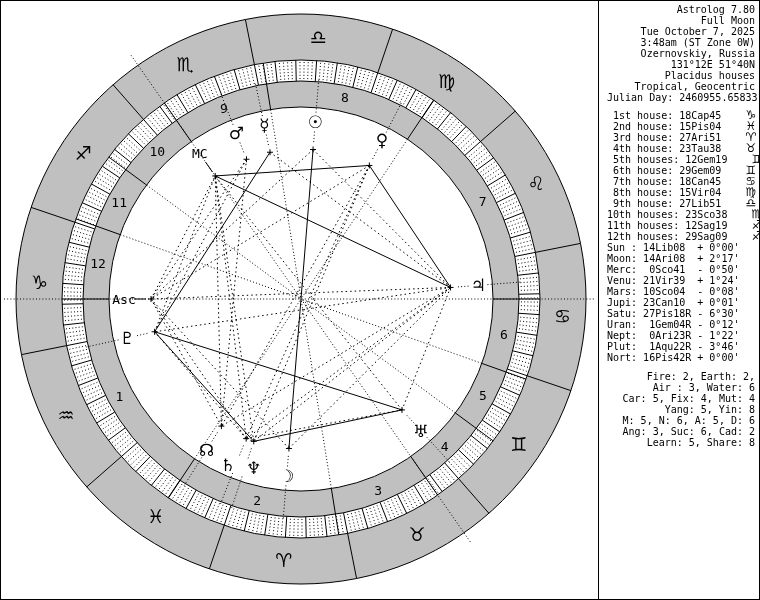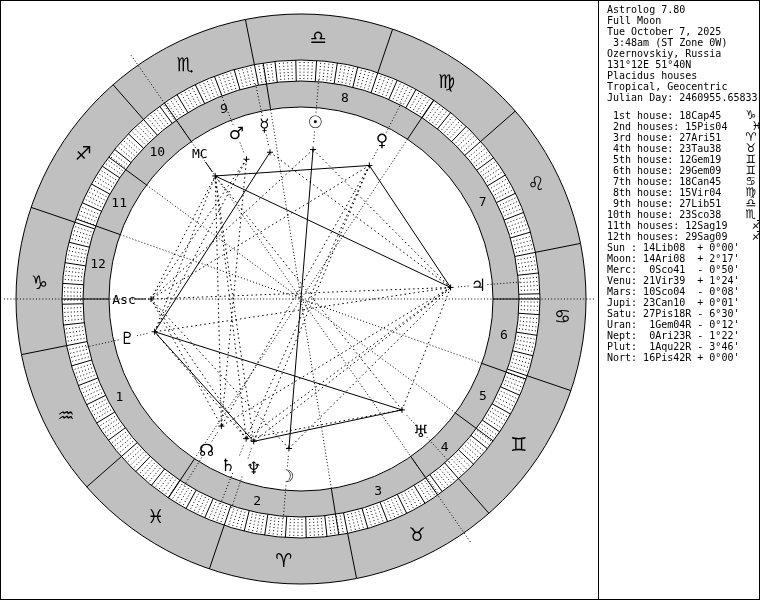--- a/index.html
+++ b/index.html
@@ -1,21 +1,21 @@
 <!DOCTYPE html>
 <html><head>
 <meta charset="utf-8">
 <style>
   html,body{margin:0;padding:0;background:#fff;}
   .stage{position:relative;width:758px;height:598px;border:1px solid #000;background:#fff;
          font-family:"DejaVu Sans Mono",monospace;overflow:hidden;}
   .chart-area{position:absolute;left:0;top:0;width:597px;height:598px;border-right:1px solid #000;}
   svg{display:block;}
   .panel{position:absolute;left:598px;top:0;width:160px;height:428px;padding:3px 4px 16px 8px;
-         box-sizing:border-box;}
+         box-sizing:border-box;text-align:right;}
   .pl{height:11px;line-height:11px;font-size:10px;white-space:pre;color:#000;}
   .row{display:flex;justify-content:space-between;align-items:center;height:11px;padding-right:5px;gap:24px;}
   .row .lbl{font-size:10px;line-height:11px;white-space:pre;}
   .row .g{font-family:"DejaVu Sans",sans-serif;font-size:12px;line-height:11px;}
   #blk-houses{margin-top:7px;}
   #blk-planets{}
   #blk-stats{margin-top:8px;}
 </style>
 </head>
 <body>
@@ -545,53 +545,53 @@
         <div class="pl">Placidus houses</div>
         <div class="pl">Tropical, Geocentric</div>
         <div class="pl">Julian Day: 2460955.65833</div>
       </div>
     <div id="blk-houses" class="blk">
         <div class="row">
           <span class="lbl"> 1st house: 18Cap45</span>
           <span class="g">♑</span>
         </div>
         <div class="row">
-          <span class="lbl"> 2nd houses: 15Pis04</span>
+          <span class="lbl"> 2nd house: 15Pis04</span>
           <span class="g">♓</span>
         </div>
         <div class="row">
           <span class="lbl"> 3rd house: 27Ari51</span>
           <span class="g">♈</span>
         </div>
         <div class="row">
           <span class="lbl"> 4th house: 23Tau38</span>
           <span class="g">♉</span>
         </div>
         <div class="row">
-          <span class="lbl"> 5th house: 12Gem19</span>
+          <span class="lbl"> 5th houses: 12Gem19</span>
           <span class="g">♊</span>
         </div>
         <div class="row">
           <span class="lbl"> 6th house: 29Gem09</span>
           <span class="g">♊</span>
         </div>
         <div class="row">
           <span class="lbl"> 7th house: 18Can45</span>
           <span class="g">♋</span>
         </div>
         <div class="row">
           <span class="lbl"> 8th house: 15Vir04</span>
           <span class="g">♍</span>
         </div>
         <div class="row">
           <span class="lbl"> 9th house: 27Lib51</span>
           <span class="g">♎</span>
         </div>
         <div class="row">
-          <span class="lbl">10th house: 23Sco38</span>
+          <span class="lbl">10th houses: 23Sco38</span>
           <span class="g">♏</span>
         </div>
         <div class="row">
           <span class="lbl">11th houses: 12Sag19</span>
           <span class="g">♐</span>
         </div>
         <div class="row">
           <span class="lbl">12th houses: 29Sag09</span>
           <span class="g">♐</span>
         </div>
@@ -634,15 +634,24 @@
           <span class="g">♆</span>
         </div>
         <div class="row">
           <span class="lbl">Plut:  1Aqu22R - 3°46'</span>
           <span class="g">♇</span>
         </div>
         <div class="row">
           <span class="lbl">Nort: 16Pis42R + 0°00'</span>
           <span class="g">☊</span>
         </div>
+      </div>
+    <div id="blk-stats" class="blk">
+        <div class="pl">Fire: 2, Earth: 2,</div>
+        <div class="pl">Air : 3, Water: 6</div>
+        <div class="pl">Car: 5, Fix: 4, Mut: 4</div>
+        <div class="pl">Yang: 5, Yin: 8</div>
+        <div class="pl">M: 5, N: 6, A: 5, D: 6</div>
+        <div class="pl">Ang: 3, Suc: 6, Cad: 2</div>
+        <div class="pl">Learn: 5, Share: 8</div>
       </div>
   </div>
 </div>
 
 </body></html>

